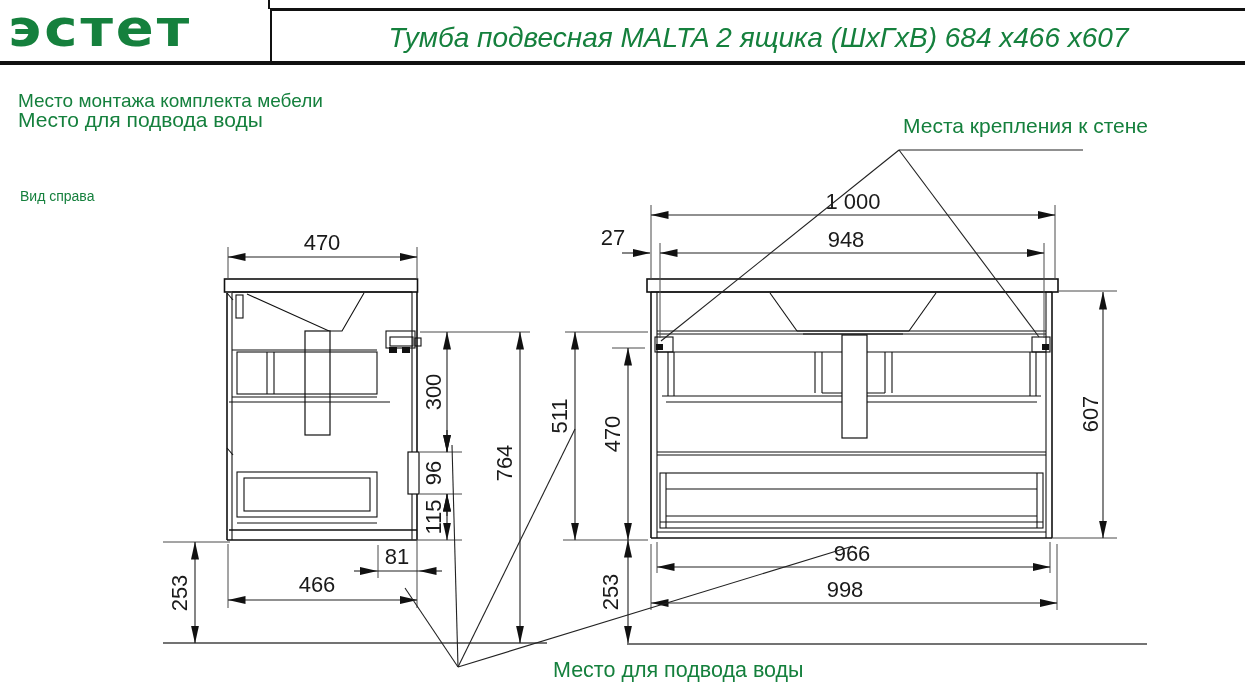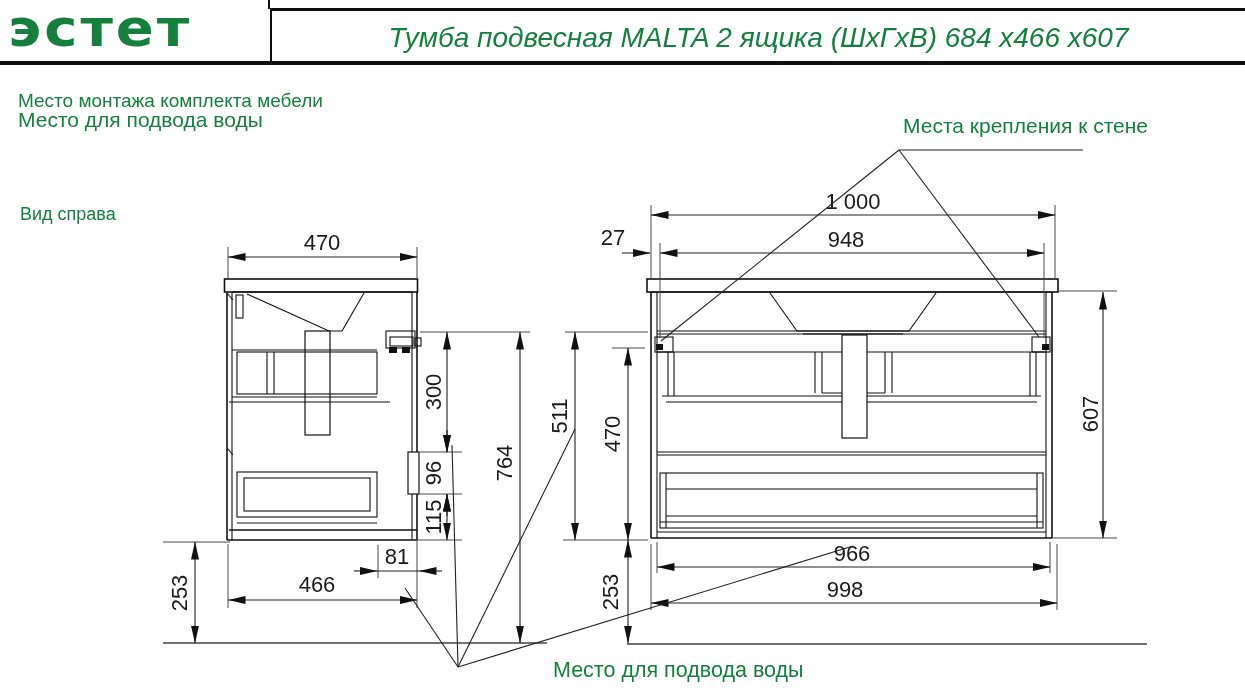--- a/index.html
+++ b/index.html
@@ -13,21 +13,21 @@
   #titlebox{left:270px;top:8px;width:973px;height:53px;border-top:3px solid #111;
             border-left:2px solid #111;display:flex;align-items:center;justify-content:center;}
   #titlebox .t{font-style:italic;font-size:28px;}
   #title-underbar{left:0;top:61px;width:1245px;height:4px;background:#111;}
   #title-tick{left:268px;top:0;width:2px;height:9px;background:#111;}
   
   .note{left:18px;font-size:19px;line-height:22px;white-space:pre;}
   #note1{top:90px;}
   #note2{top:109px;font-size:21px;}
   #note3{top:132px;}
-  #lbl-side-view{left:20px;top:204px;font-size:18px;}
+  #lbl-side-view{left:20px;top:188px;font-size:14px;}
   #lbl-wall-mount{left:903px;top:114px;font-size:21px;}
   #lbl-water{left:553px;top:658px;font-size:21.5px;}
   
   svg text{font-family:"Liberation Sans",sans-serif;font-size:22px;fill:#1a1a1a;}
   .outline{stroke:#111;stroke-width:1.6;fill:none;}
   .thin{stroke:#111;stroke-width:1.1;fill:none;}
   .wfill{stroke:#111;stroke-width:1.2;fill:#fff;}
   .bfill{fill:#111;stroke:none;}
   .ext{stroke:#4a4a4a;stroke-width:1;fill:none;}
   .dim{stroke:#222;stroke-width:1.1;fill:none;}

